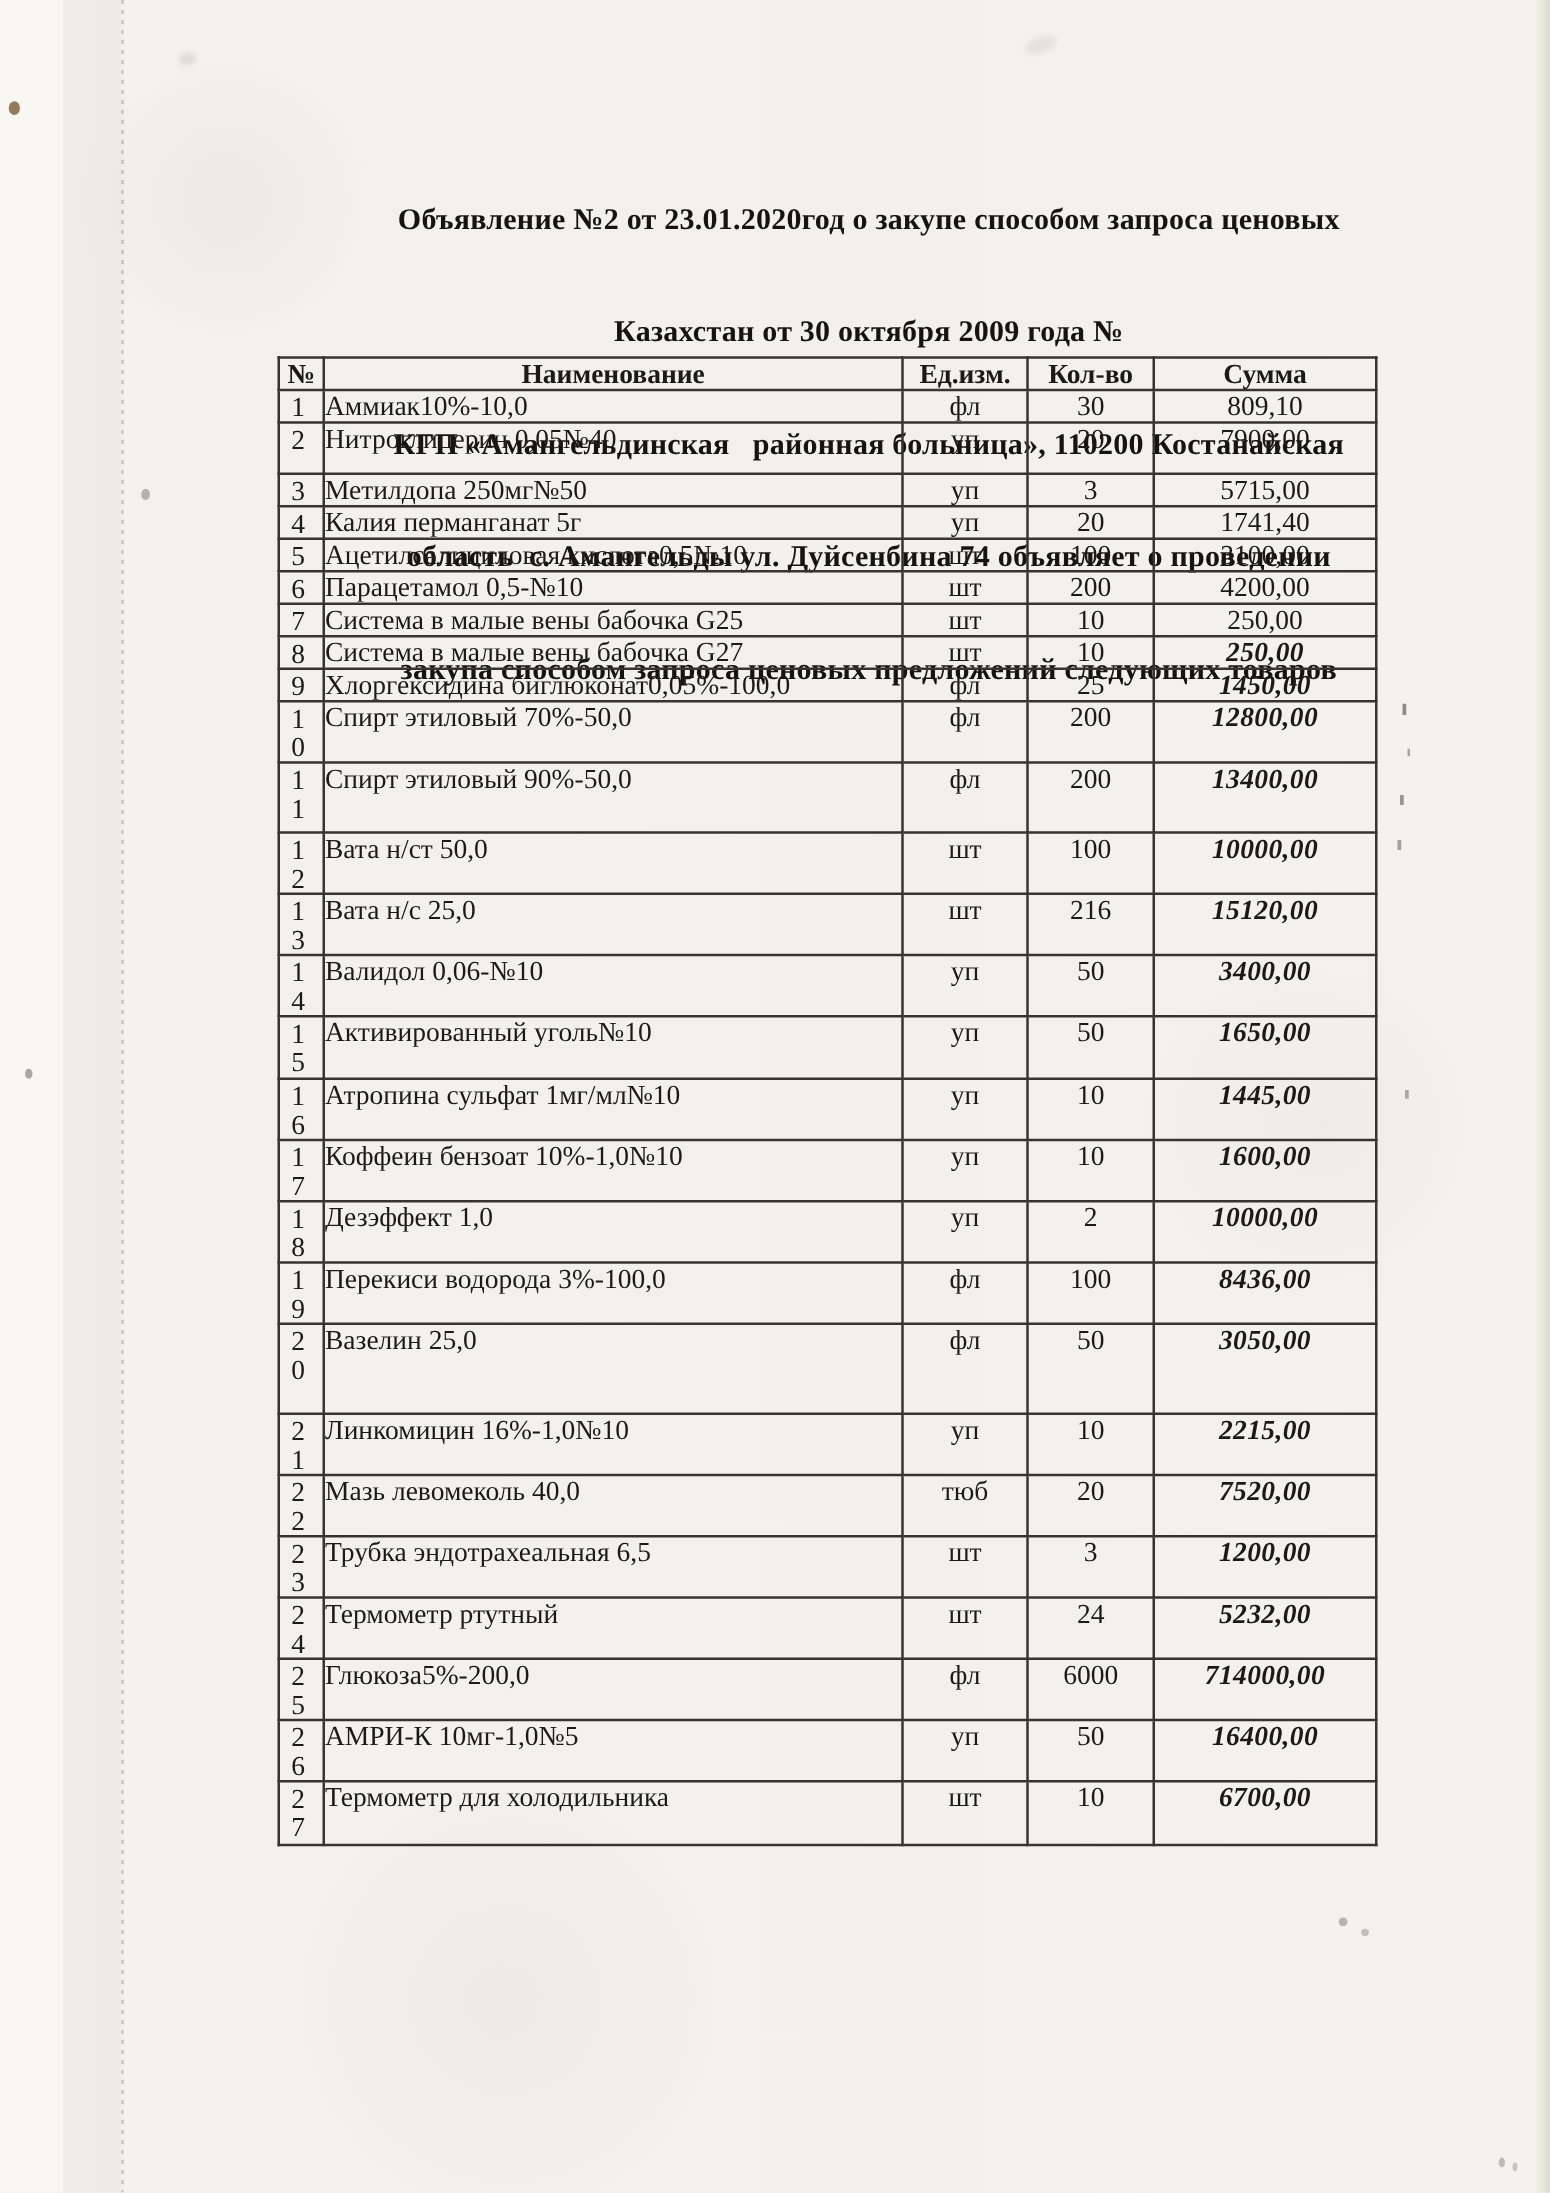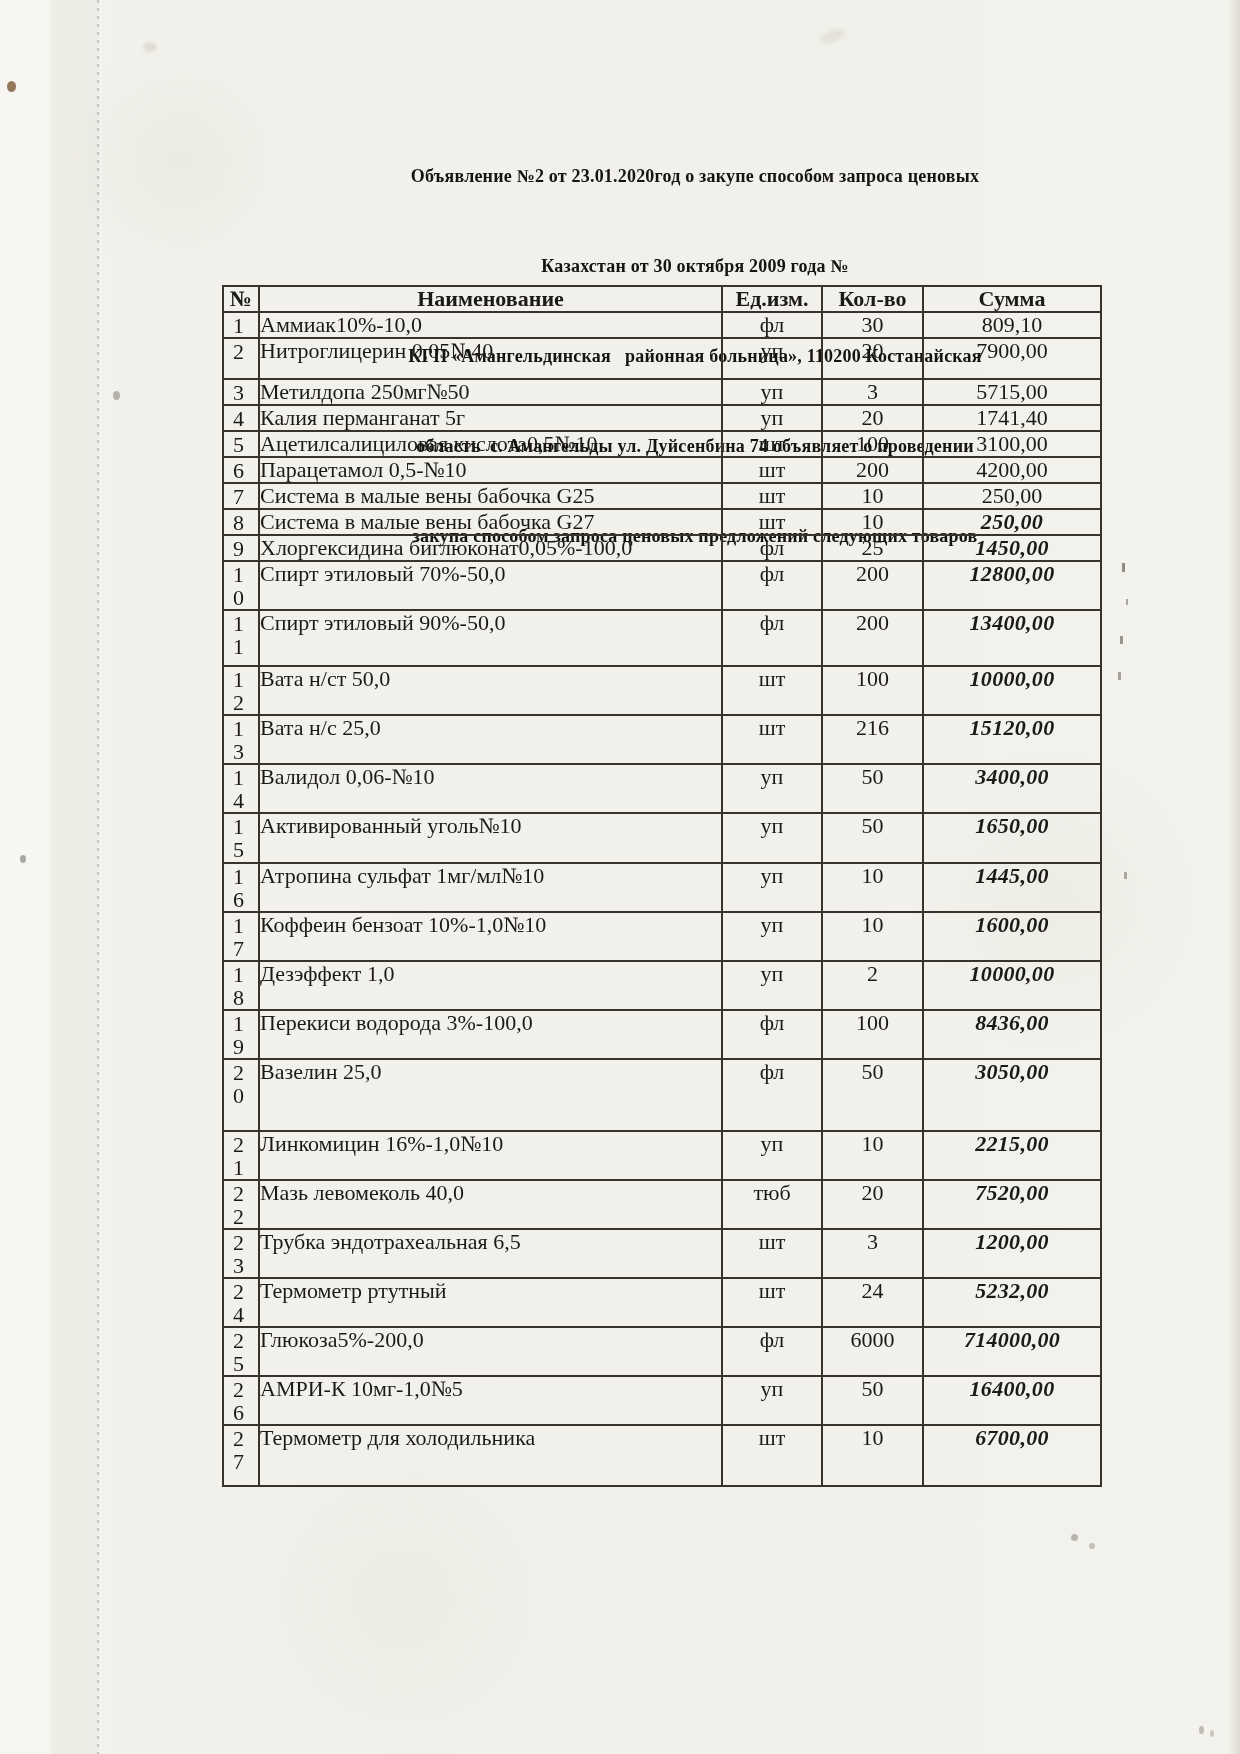--- a/index.html
+++ b/index.html
@@ -21,21 +21,21 @@
     left:0;top:0;width:1240px;height:1754px;
     background:
       radial-gradient(circle at 180px 160px,rgba(120,115,100,.05),transparent 120px),
       radial-gradient(circle at 1060px 900px,rgba(120,115,100,.04),transparent 160px),
       radial-gradient(circle at 400px 1600px,rgba(120,115,100,.04),transparent 180px);
   }
   .speck{border-radius:50%;}
   
   #doc-header{
     position:absolute;left:222px;top:101px;width:946px;
-    text-align:center;font-weight:bold;font-size:18px;line-height:30px;
+    text-align:center;font-weight:bold;font-size:24px;line-height:30px;
     color:#16140f;letter-spacing:.2px;white-space:pre-wrap;
   }
   
   #items-table{
     position:absolute;left:222px;top:285px;width:878px;
     border-collapse:collapse;table-layout:fixed;
   }
   #items-table th,#items-table td{
     border:2px solid #37342d;padding:0;vertical-align:top;
     color:#1c1a15;font-size:22px;
@@ -323,21 +323,21 @@
     </tr>
       <tr style="height: 48px;">
       <td class="c-num">
           <span>26</span>
         </td>
       <td class="c-name">АМРИ-К 10мг-1,0№5</td>
       <td class="c-unit">уп</td>
       <td class="c-qty">50</td>
       <td class="c-sum bold">16400,00</td>
     </tr>
-      <tr style="height: 61px;">
+      <tr style="height: 51px;">
       <td class="c-num">
           <span>27</span>
         </td>
       <td class="c-name">Термометр для холодильника</td>
       <td class="c-unit">шт</td>
       <td class="c-qty">10</td>
       <td class="c-sum bold">6700,00</td>
     </tr>
     </tbody>
 </table>

